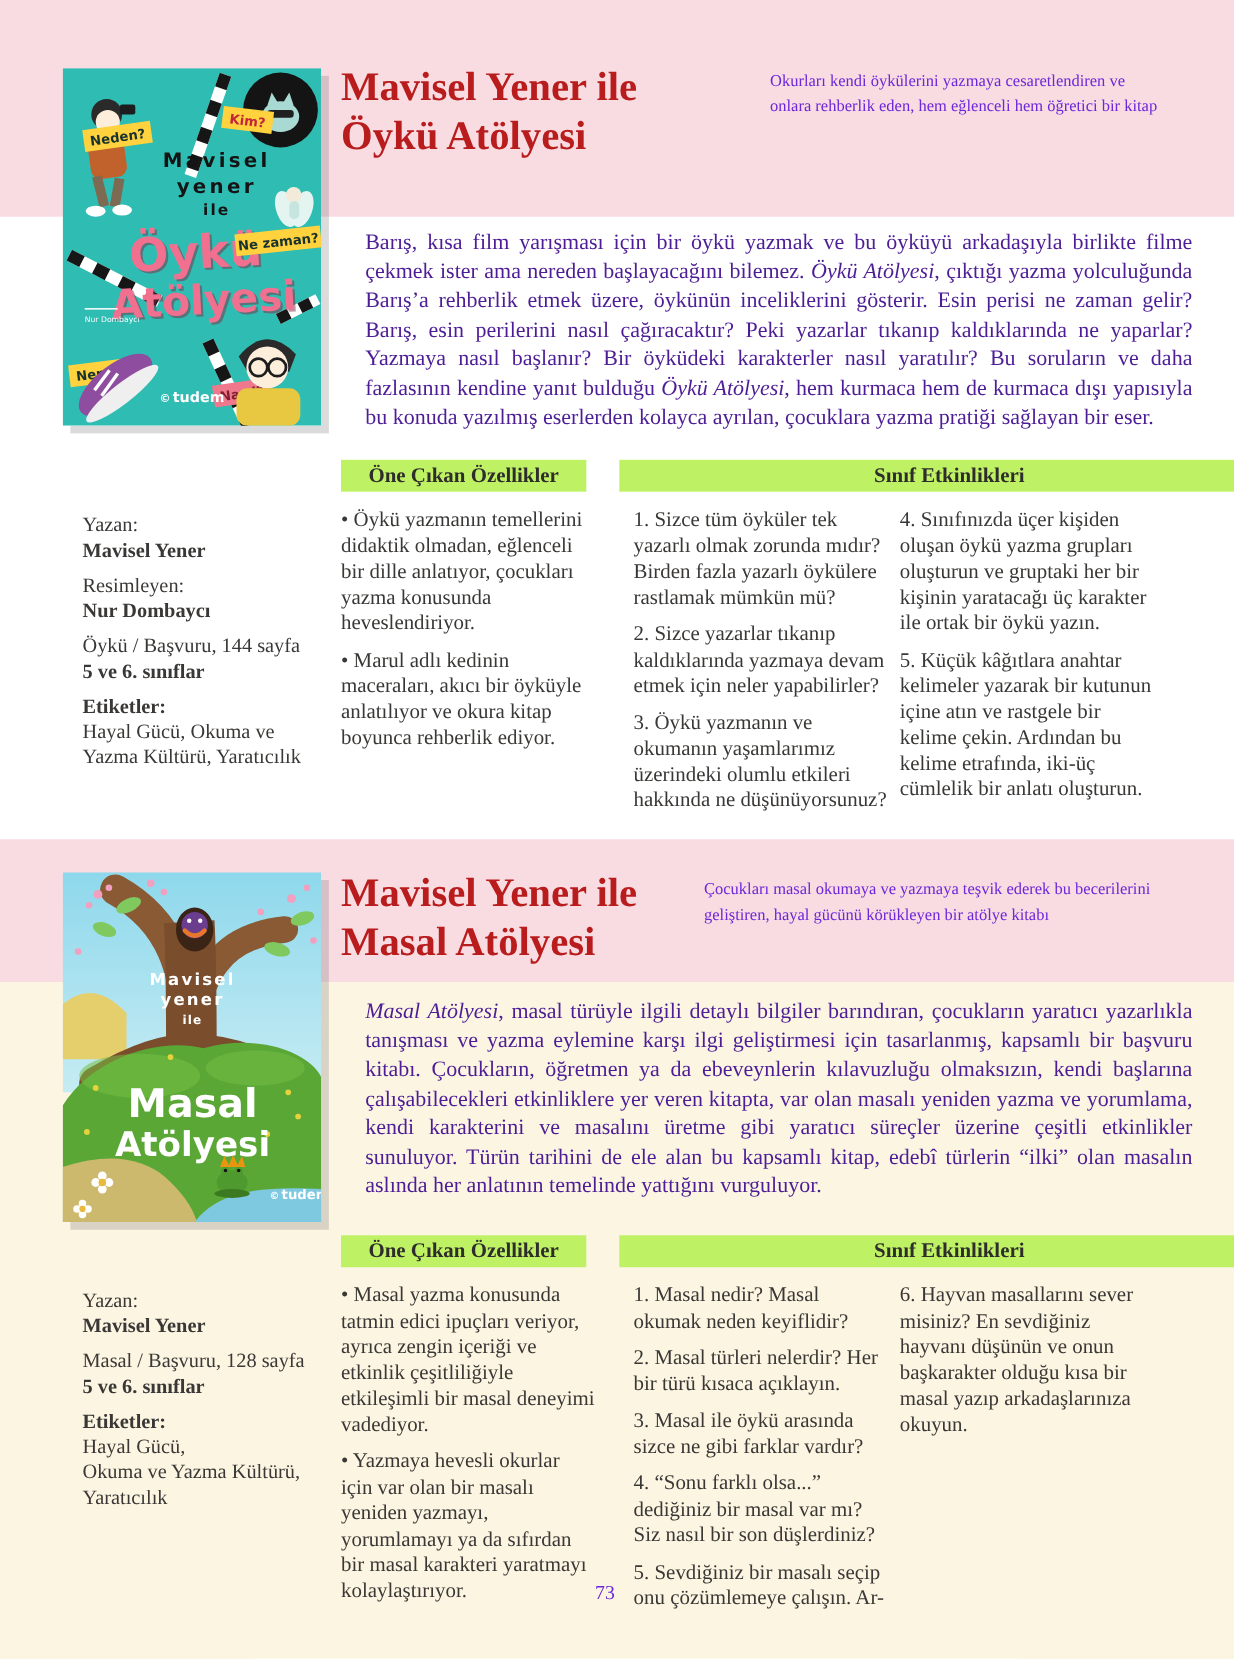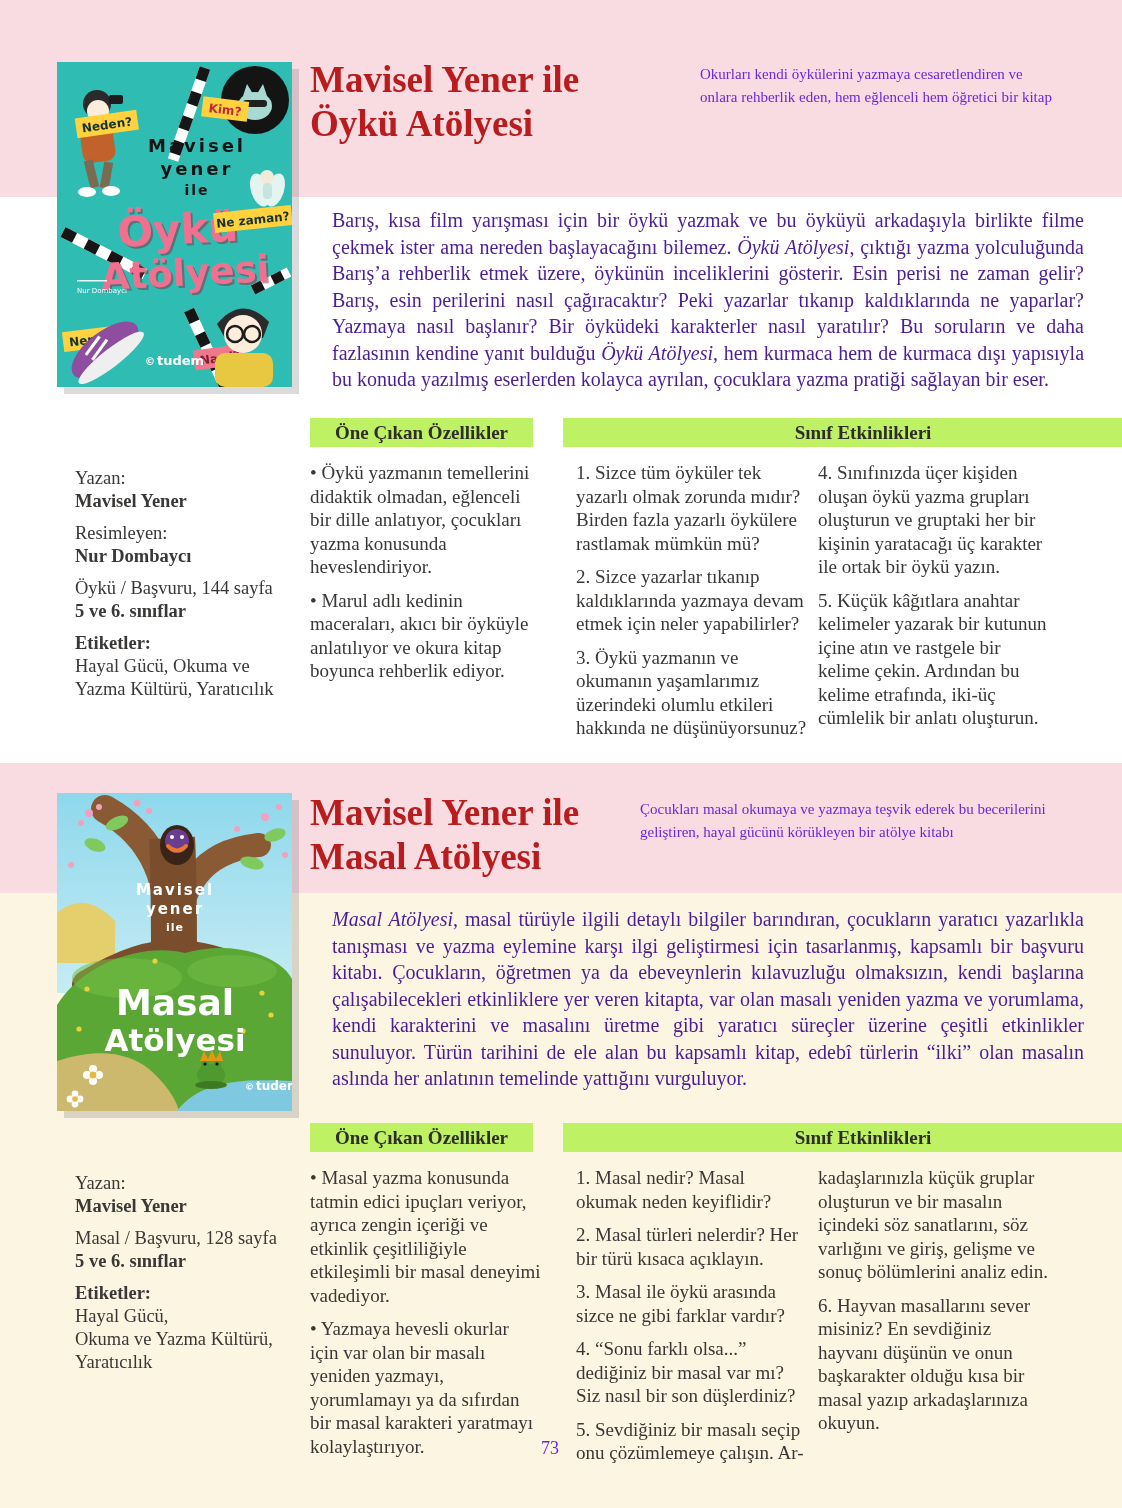--- a/index.html
+++ b/index.html
@@ -344,19 +344,18 @@
       <p>Yazmaya hevesli okurlar için var olan bir masalı yeniden yazmayı, yorumlamayı ya da sıfırdan bir masal karakteri yaratmayı kolaylaştırıyor.</p>
     </div>
   <div class="textcol" id="act2c1">
       <p>1. Masal nedir? Masal okumak neden keyiflidir?</p>
       <p>2. Masal türleri nelerdir? Her bir türü kısaca açıklayın.</p>
       <p>3. Masal ile öykü arasında sizce ne gibi farklar vardır?</p>
       <p>4. “Sonu farklı olsa...” dediğiniz bir masal var mı? Siz nasıl bir son düşlerdiniz?</p>
       <p>5. Sevdiğiniz bir masalı seçip onu çözümlemeye çalışın. Ar-</p>
     </div>
   <div class="textcol" id="act2c2">
-      <p>kadaşlarınızla küçük gruplar oluşturun ve bir masalın içindeki söz sanatlarını, söz varlığını ve giriş, gelişme ve sonuç bölümlerini analiz edin.</p>
       <p>6. Hayvan masallarını sever misiniz? En sevdiğiniz hayvanı düşünün ve onun başkarakter olduğu kısa bir masal yazıp arkadaşlarınıza okuyun.</p>
     </div>
 
   <div id="page-number">73</div>
 
 </div>
 
 </body></html>

